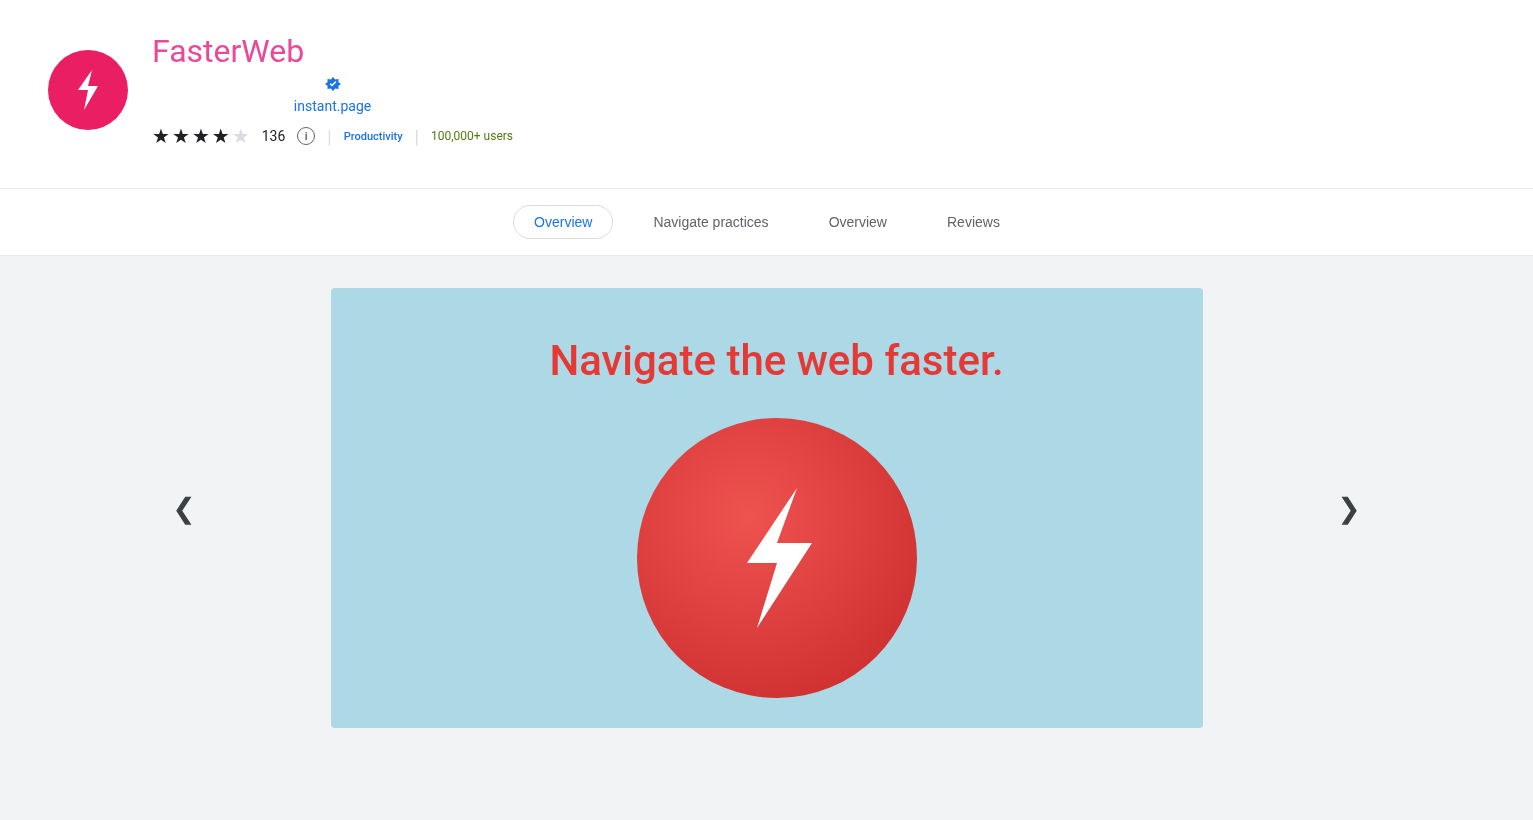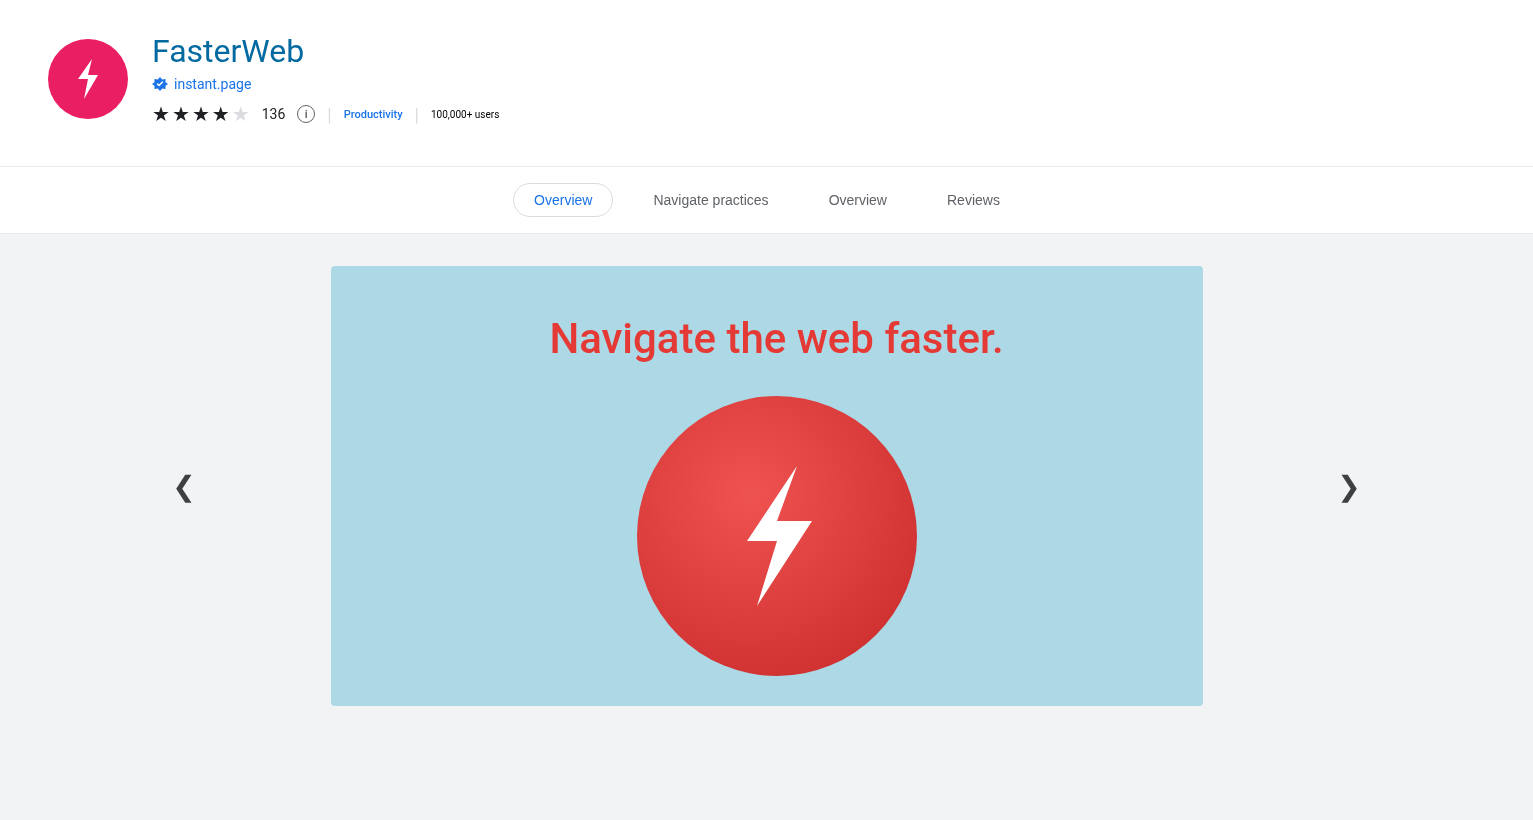--- a/index.html
+++ b/index.html
@@ -37,30 +37,31 @@
 
     .app-details {
       display: flex;
       flex-direction: column;
       gap: 6px;
     }
 
     .app-name {
       font-size: 32px;
       font-weight: 400;
-      color: #0369a1;
+      color: #ec4899;
     }
 
     .app-developer {
       display: flex;
       align-items: center;
       gap: 6px;
       color: #1a73e8;
       font-size: 14px;
       text-decoration: none;
+      flex-direction: column;
     }
 
     .verified-badge {
       width: 16px;
       height: 16px;
       display: inline-flex;
       align-items: center;
       justify-content: center;
     }
 
@@ -111,22 +112,22 @@
     }
 
     .category-link {
       color: #1a73e8;
       font-size: 11px;
       text-decoration: none;
       font-weight: 500;
     }
 
     .users-count {
-      font-size: 10px;
-      color: #000000;
+      font-size: 12px;
+      color: #4d7c0f;
     }
 
     .separator-line {
       border: none;
       border-top: 1px solid #e8eaed;
       margin: 0 0 0 0;
     }
 
     .nav-tabs-section {
       background: #ffffff;

